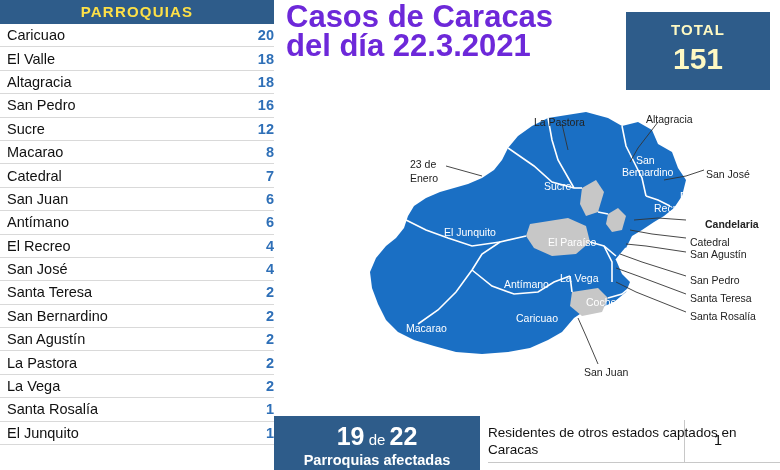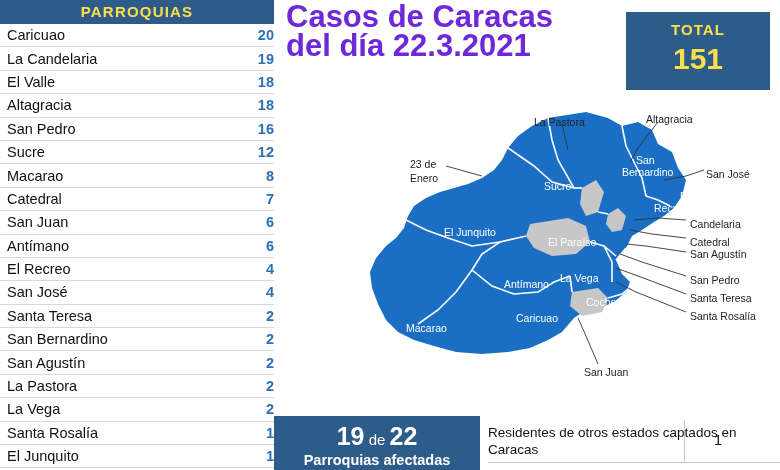--- a/index.html
+++ b/index.html
@@ -37,21 +37,21 @@
   
   #title{
     position:absolute;left:286px;top:2px;width:330px;
     text-align:left;
     font-size:31px;font-weight:bold;color:#6d28d9;
     line-height:29px;
   }
   
   #total-box{
     position:absolute;left:626px;top:12px;width:144px;height:78px;
-    background:#2e5c8a;color:#fde047;text-align:center;
+    background:#2e5c8a;color:#fef9c3;text-align:center;
   }
   #total-label{font-size:15px;font-weight:bold;letter-spacing:1.1px;margin-top:9px;}
   #total-value{font-size:30px;font-weight:bold;margin-top:4px;}
   
   #map-area{
     position:absolute;left:286px;top:96px;width:494px;height:300px;
   }
   #map-area svg{display:block;}
   .lbl{
     position:absolute;
@@ -84,24 +84,20 @@
 </style>
 </head>
 <body>
 
 <div id="table-panel">
   <div id="table-header">PARROQUIAS</div>
   <div id="table-rows">
       <div class="row">
         <div class="name">Caricuao</div>
         <div class="val">20</div>
-      </div>
-      <div class="row">
-        <div class="name">La Candelaria</div>
-        <div class="val">19</div>
       </div>
       <div class="row">
         <div class="name">El Valle</div>
         <div class="val">18</div>
       </div>
       <div class="row">
         <div class="name">Altagracia</div>
         <div class="val">18</div>
       </div>
       <div class="row">
@@ -232,21 +228,21 @@
       <div class="lbl" style="left: 248px; top: 20px;">La Pastora</div>
       <div class="lbl" style="left: 360px; top: 17px;">Altagracia</div>
       <div class="lbl" style="left: 124px; top: 62px;">23 de</div>
       <div class="lbl" style="left: 124px; top: 76px;">Enero</div>
       <div class="lbl white" style="left: 258px; top: 84px;">Sucre</div>
       <div class="lbl white" style="left: 350px; top: 58px;">San</div>
       <div class="lbl white" style="left: 336px; top: 70px;">Bernardino</div>
       <div class="lbl" style="left: 420px; top: 72px;">San José</div>
       <div class="lbl white" style="left: 380px; top: 94px; padding-left: 14px;">El</div>
       <div class="lbl white" style="left: 368px; top: 106px;">Recreo</div>
-      <div class="lbl" style="left: 404px; top: 122px;">Candelaria</div>
+      <div class="lbl" style="left: 419px; top: 122px; font-weight: bold;">Candelaria</div>
       <div class="lbl" style="left: 404px; top: 140px;">Catedral</div>
       <div class="lbl" style="left: 404px; top: 152px;">San Agustín</div>
       <div class="lbl" style="left: 404px; top: 178px;">San Pedro</div>
       <div class="lbl" style="left: 404px; top: 196px;">Santa Teresa</div>
       <div class="lbl" style="left: 404px; top: 214px;">Santa Rosalía</div>
       <div class="lbl white" style="left: 158px; top: 130px;">El Junquito</div>
       <div class="lbl white" style="left: 262px; top: 140px;">El Paraíso</div>
       <div class="lbl white" style="left: 218px; top: 182px;">Antímano</div>
       <div class="lbl white" style="left: 274px; top: 176px;">La Vega</div>
       <div class="lbl white" style="left: 230px; top: 216px;">Caricuao</div>

